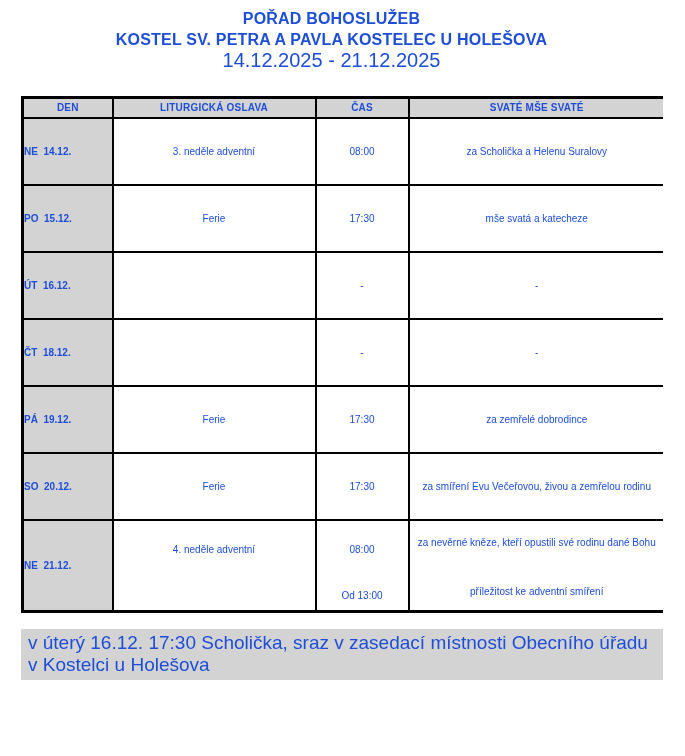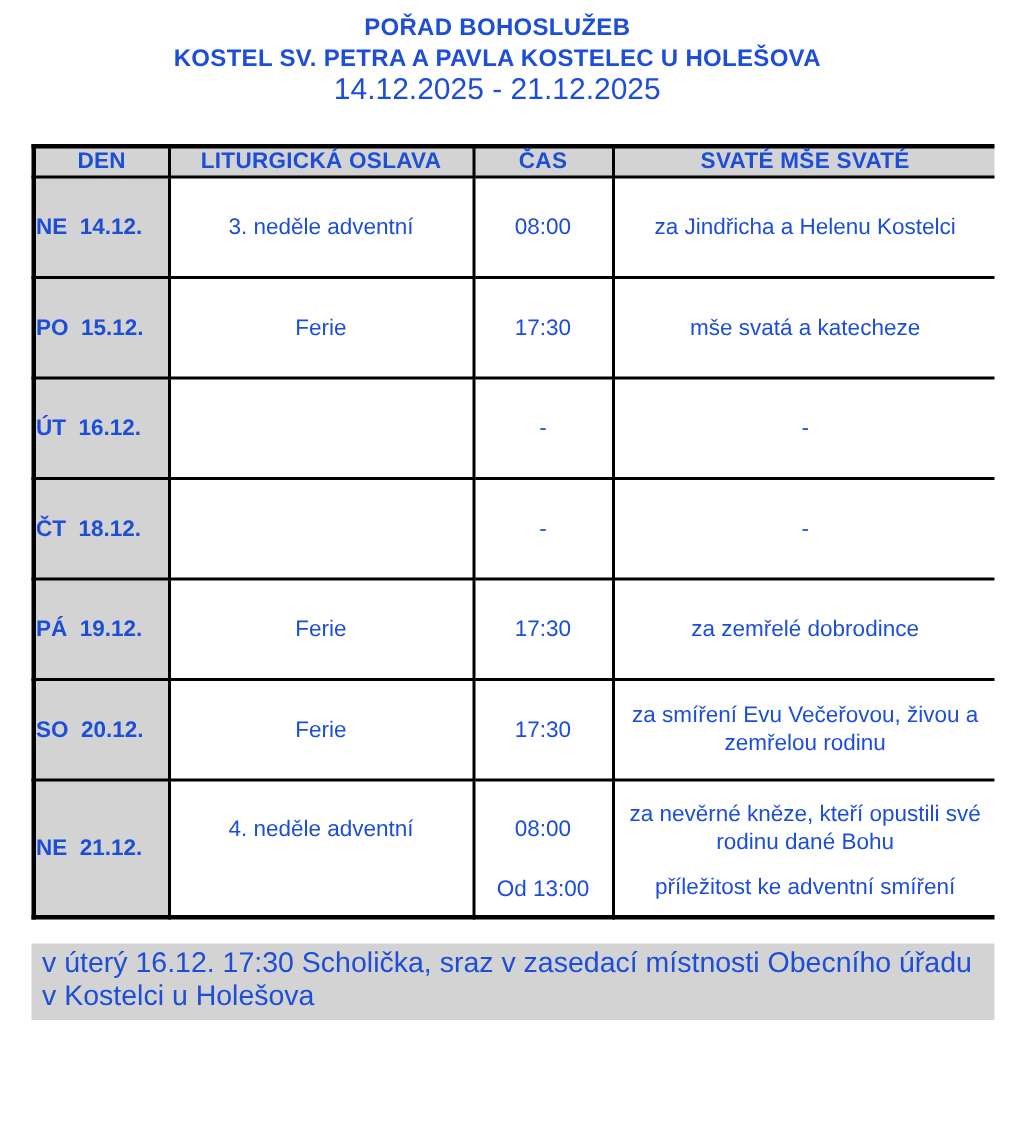--- a/index.html
+++ b/index.html
@@ -34,21 +34,21 @@
     border-collapse: collapse;
     table-layout: fixed;
     width: 643px;
     margin: 25px 0 0 21px;
     border: 3px solid #000000;
   }
   table.schedule th,
   table.schedule td {
     border: 2px solid #000000;
     box-sizing: border-box;
-    font-size: 15px;
+    font-size: 10px;
     padding: 0;
   }
   table.schedule th {
     background: #d3d3d3;
     height: 20px;
     font-weight: bold;
     text-align: center;
     letter-spacing: 0.2px;
   }
   tr.row td { height: 67px; }
@@ -123,21 +123,21 @@
         <th>LITURGICKÁ OSLAVA</th>
         <th>ČAS</th>
         <th>SVATÉ MŠE SVATÉ</th>
       </tr>
     </thead>
     <tbody>
         <tr class="row">
           <td class="day-cell">NE&nbsp;&nbsp;14.12.</td>
           <td class="celebration-cell">3. neděle adventní</td>
           <td class="time-cell">08:00</td>
-          <td class="intention-cell">za Jindřicha a Helenu Kostelci</td>
+          <td class="intention-cell">za Scholička a Helenu Suralovy</td>
         </tr>
         <tr class="row">
           <td class="day-cell">PO&nbsp;&nbsp;15.12.</td>
           <td class="celebration-cell">Ferie</td>
           <td class="time-cell">17:30</td>
           <td class="intention-cell">mše svatá a katecheze</td>
         </tr>
         <tr class="row">
           <td class="day-cell">ÚT&nbsp;&nbsp;16.12.</td>
           <td class="celebration-cell"></td>

